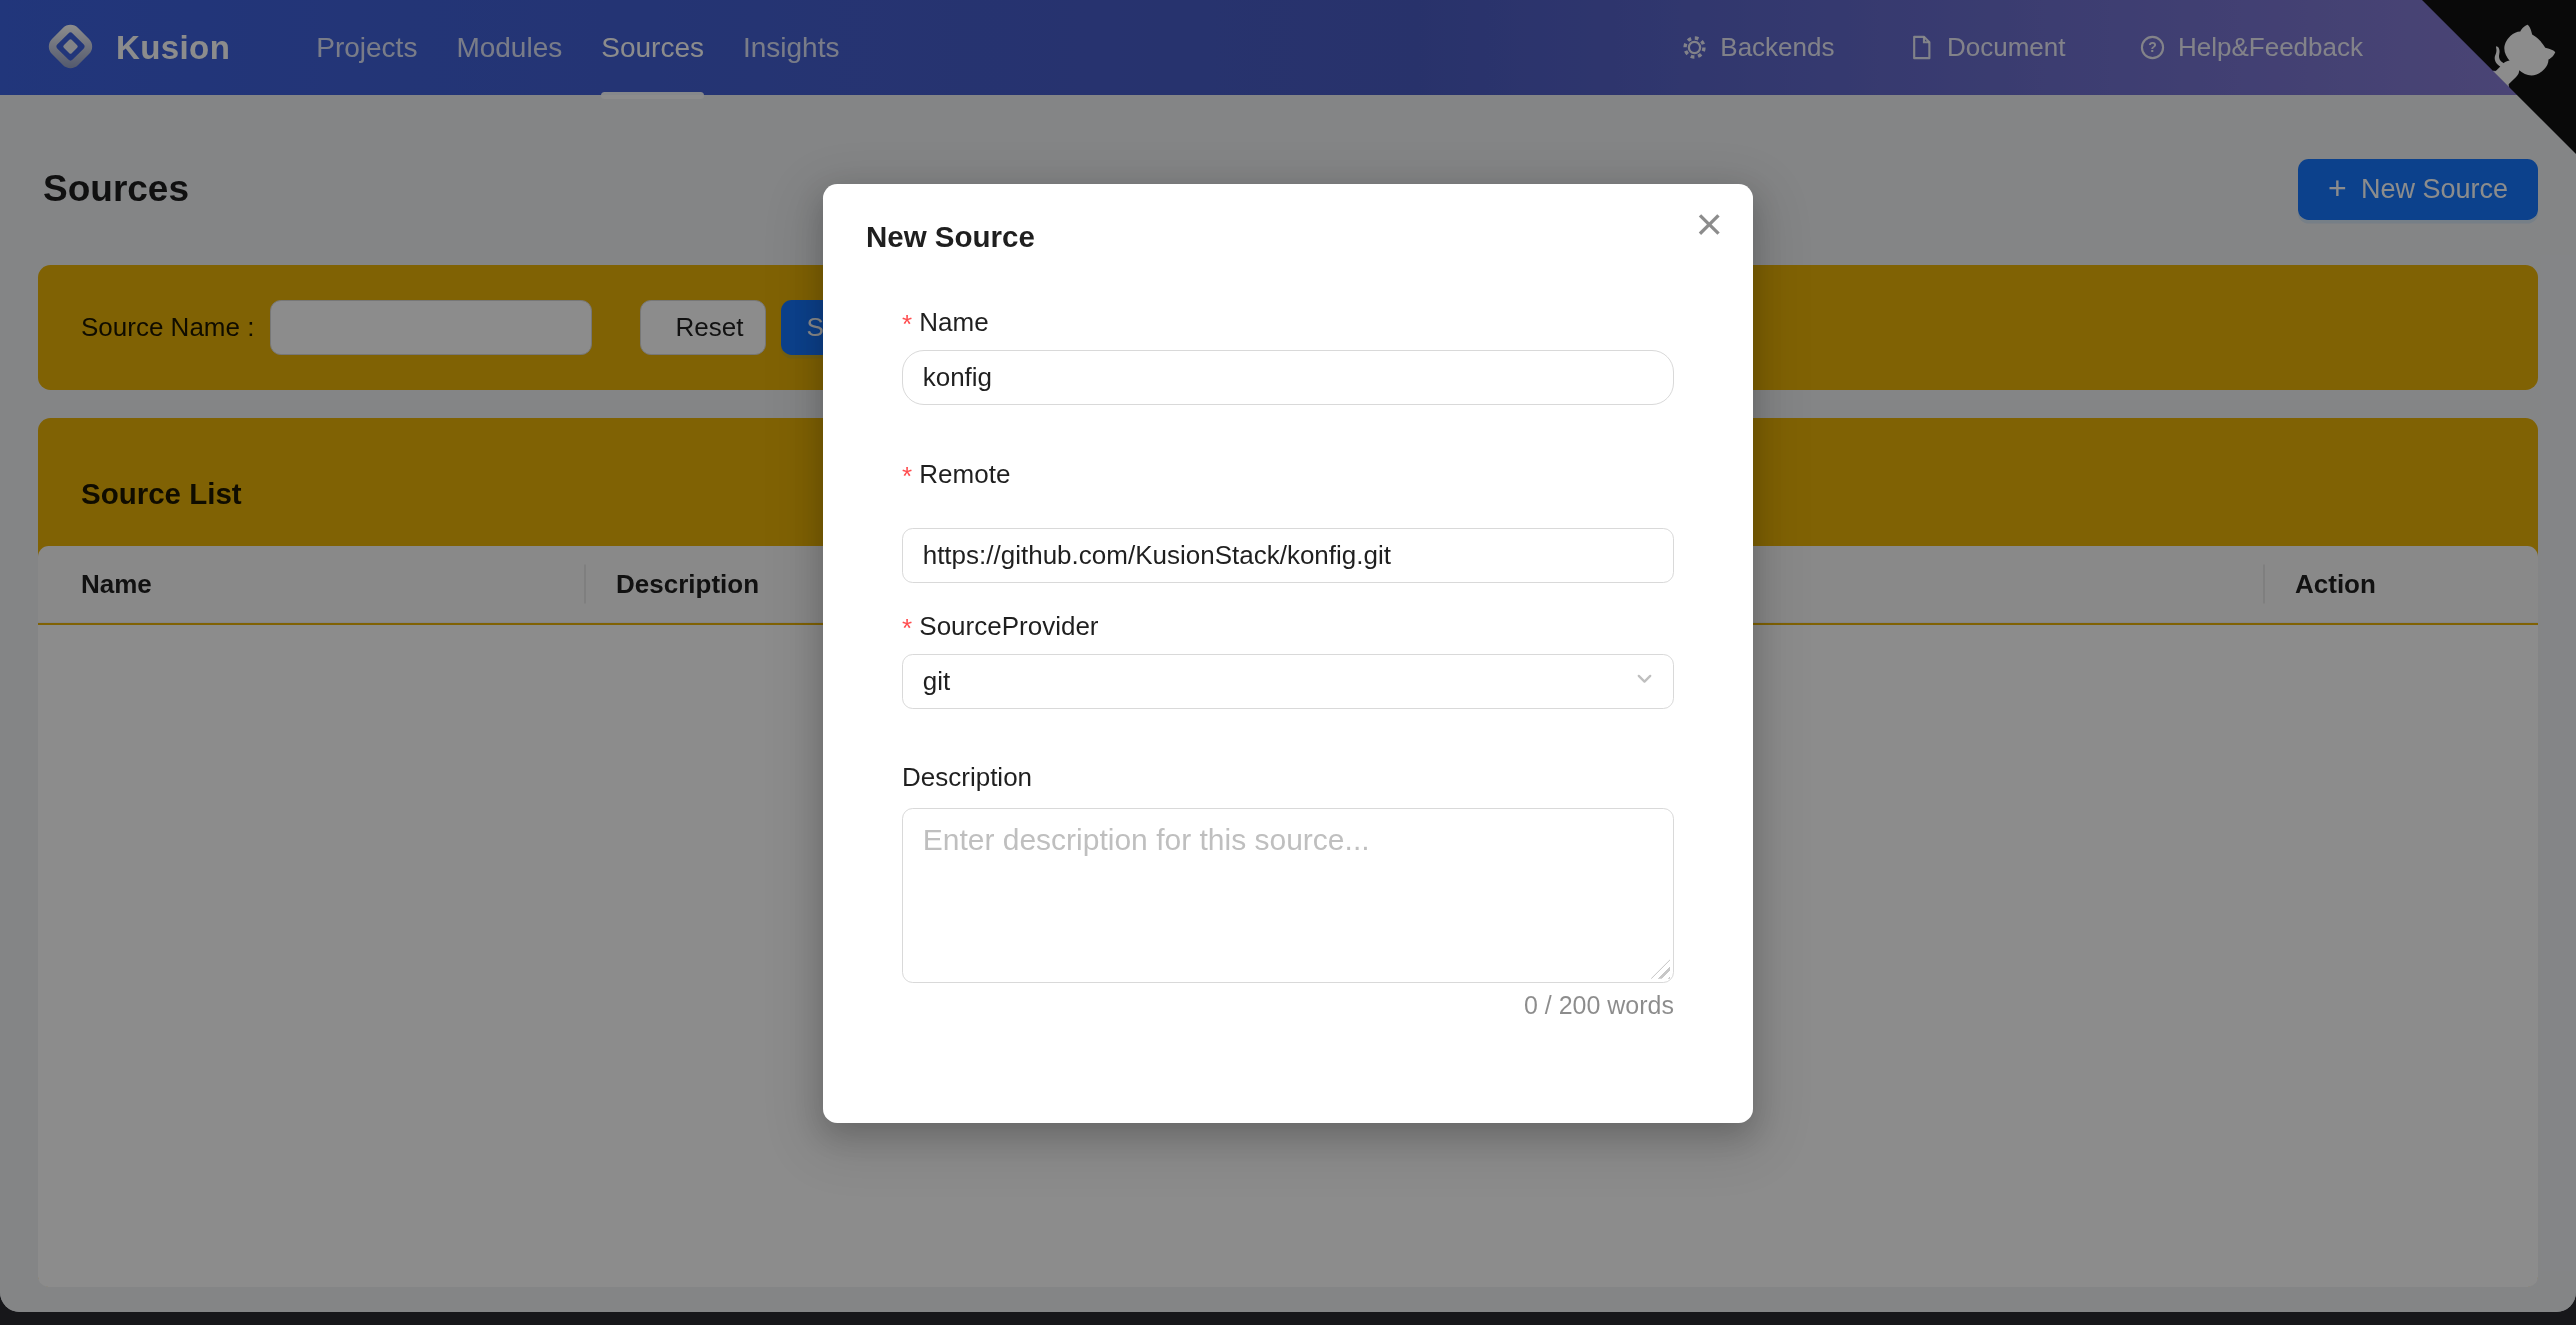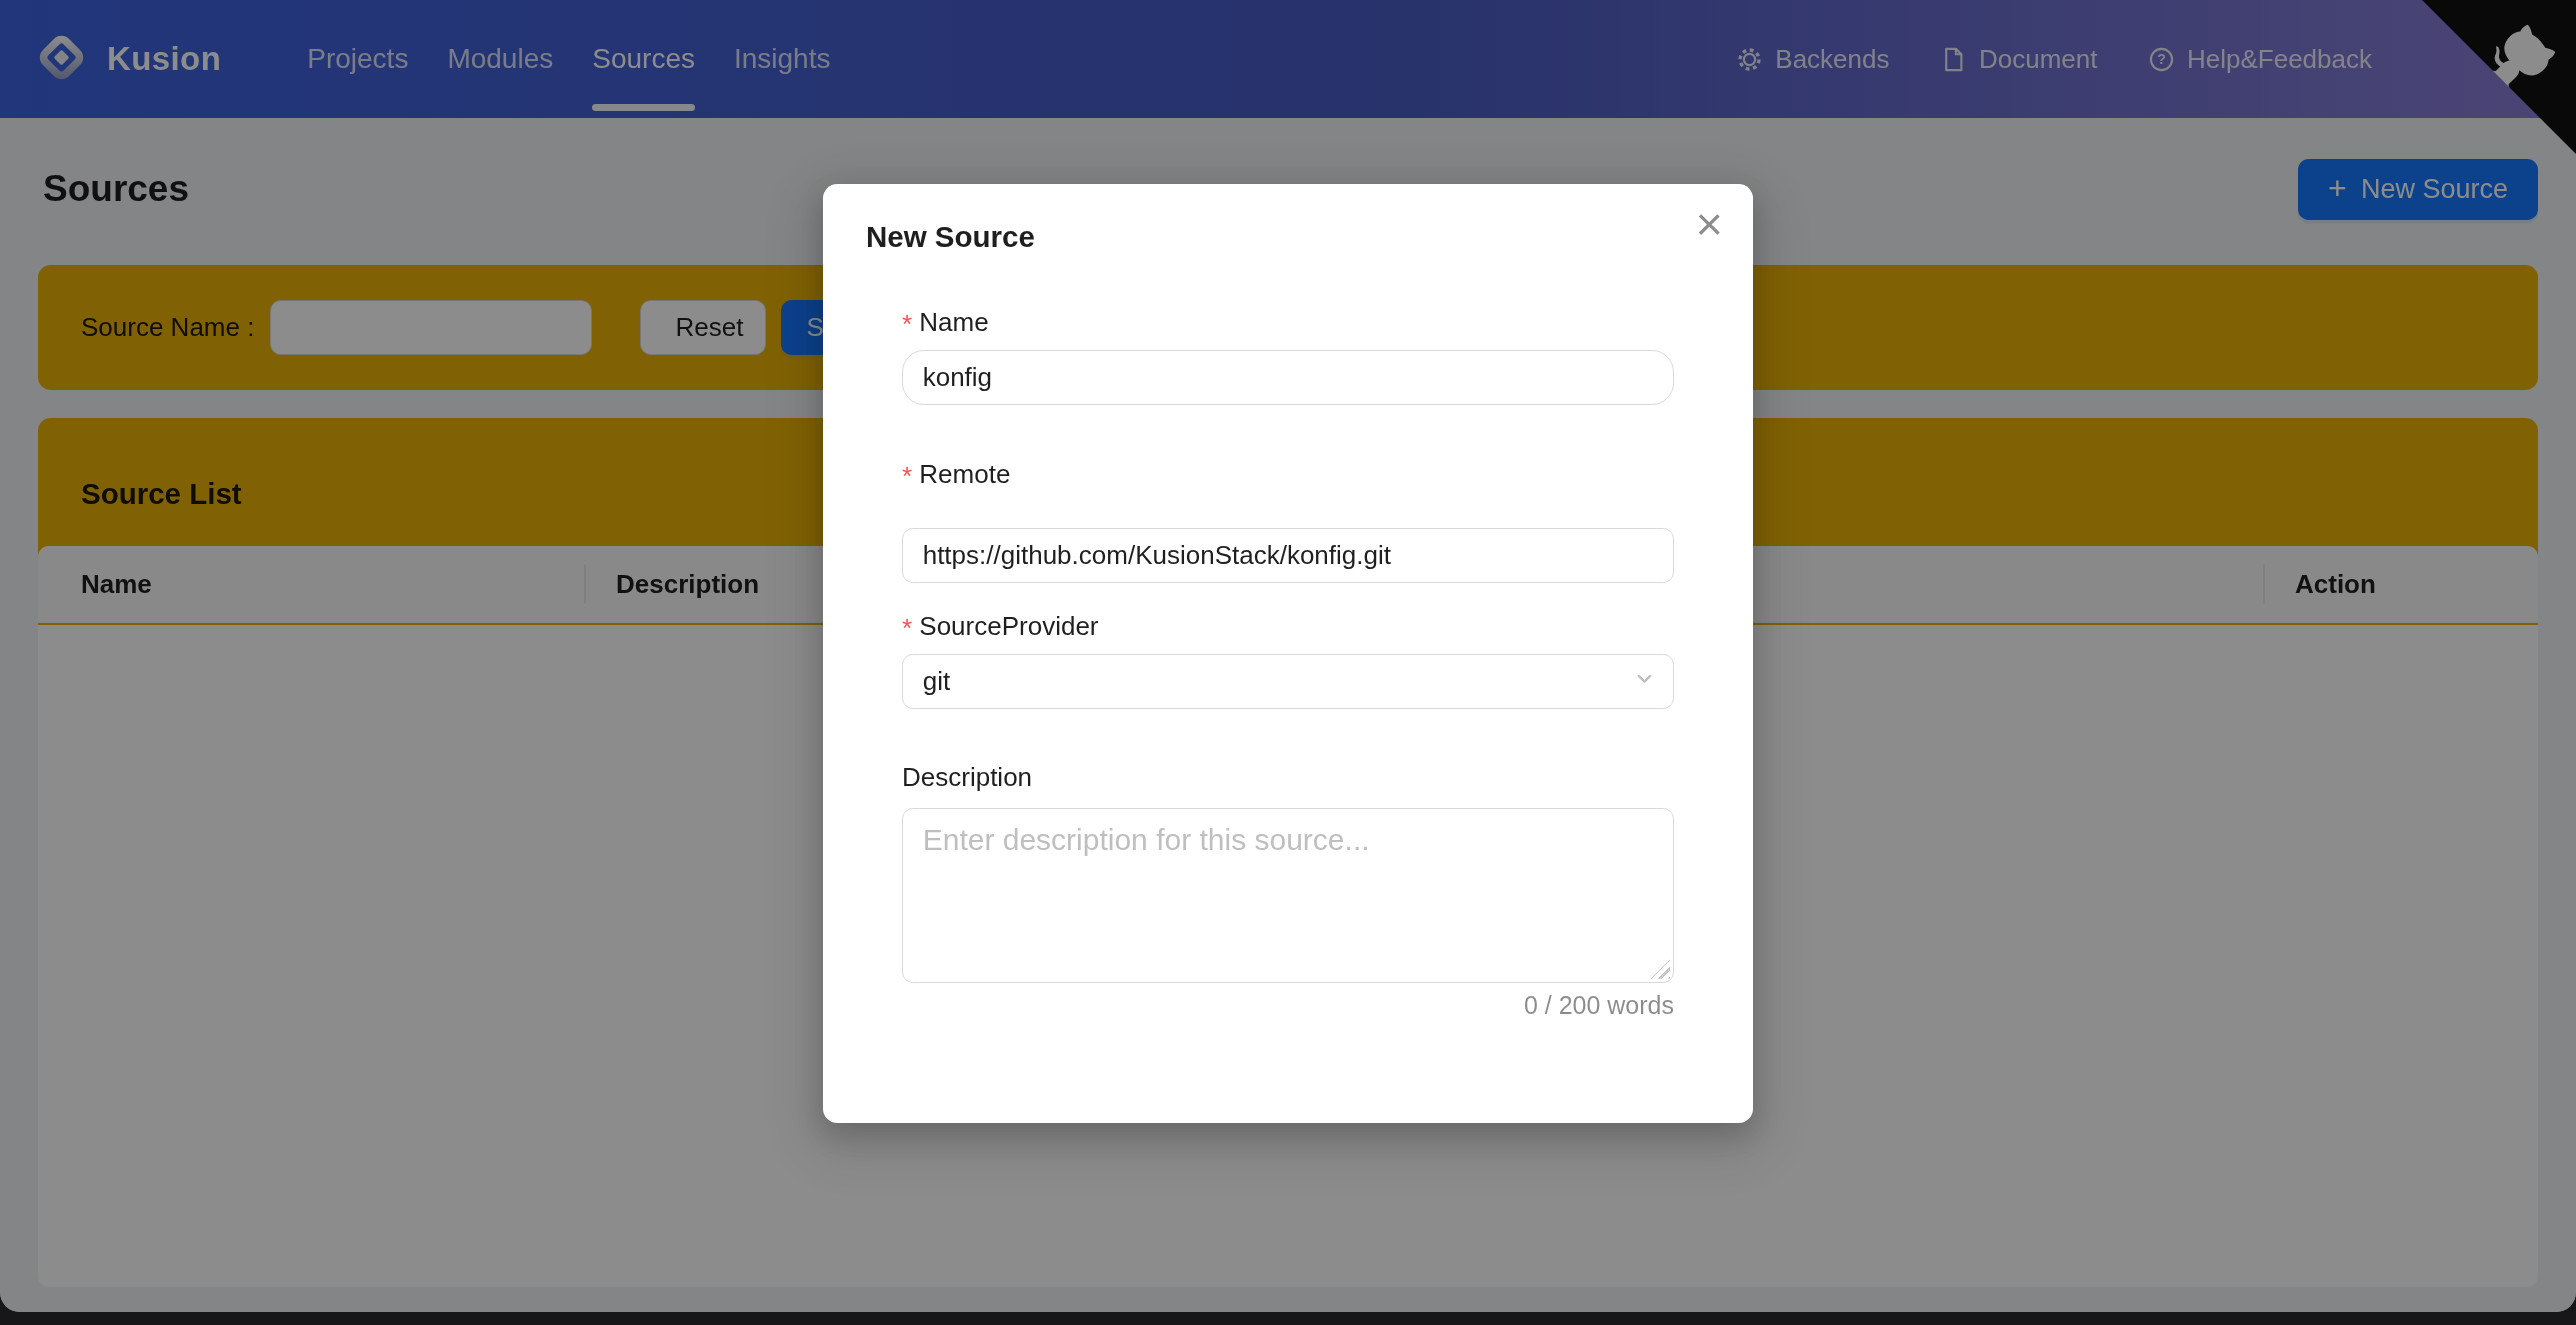--- a/index.html
+++ b/index.html
@@ -2,32 +2,32 @@
 <html style="font-size:14.3px"><head>
 <meta charset="utf-8">
 <style>
   * { margin:0; padding:0; box-sizing:border-box; }
   html,body { background:#141414; font-family:"Liberation Sans", sans-serif; }
   .screen { position:relative; width:2576px; height:1326px; overflow:hidden; background:#17171a; }
   .app { position:absolute; left:0; top:0; right:0; bottom:14.3px; background:#f0f2f5;
          border-radius:0 0 19.7px 19.7px; overflow:hidden; }
 
   
-  .navbar { position:absolute; left:0; top:0; right:0; height:118px;
+  .navbar { position:absolute; left:0; top:0; right:0; height:95px;
             background:linear-gradient(90deg,#3d63e0 0%,#4a5cc4 55%,#8b7fd6 100%);
-            display:flex; align-items:center; padding:0 34px; z-index:10; }
+            display:flex; align-items:center; padding:0 43px; z-index:10; }
   .brand { display:flex; align-items:center; gap:18px; }
   .brand-name { color:#ffffff; font-size:33px; font-weight:700; letter-spacing:0.4px; }
   .nav-menu { display:flex; gap:39px; margin-left:86px; height:118px; align-items:center; }
   .nav-item { position:relative; color:rgba(255,255,255,0.82); font-size:28px; height:118px;
               display:flex; align-items:center; cursor:pointer; }
   .nav-item.active { color:#ffffff; }
   .nav-item.active::after { content:""; position:absolute; left:0; right:0; bottom:7.2px;
               height:7.2px; border-radius:3.6px; background:#ffffff; opacity:0.95; }
-  .nav-utils { margin-left:auto; margin-right:170px; display:flex; gap:50px; align-items:center; }
+  .nav-utils { margin-left:auto; margin-right:170px; display:flex; gap:73px; align-items:center; }
   .util-item { display:flex; align-items:center; gap:12.5px; color:rgba(255,255,255,0.88);
                font-size:26px; cursor:pointer; }
   .util-item svg { display:block; }
 
   
   .github-corner { position:absolute; top:0; right:0; z-index:20; display:block; }
 
   
   .content { position:absolute; left:0; top:118px; right:0; bottom:0; }
   .page-title { position:absolute; left:43px; top:50px; font-size:37px; font-weight:700;

